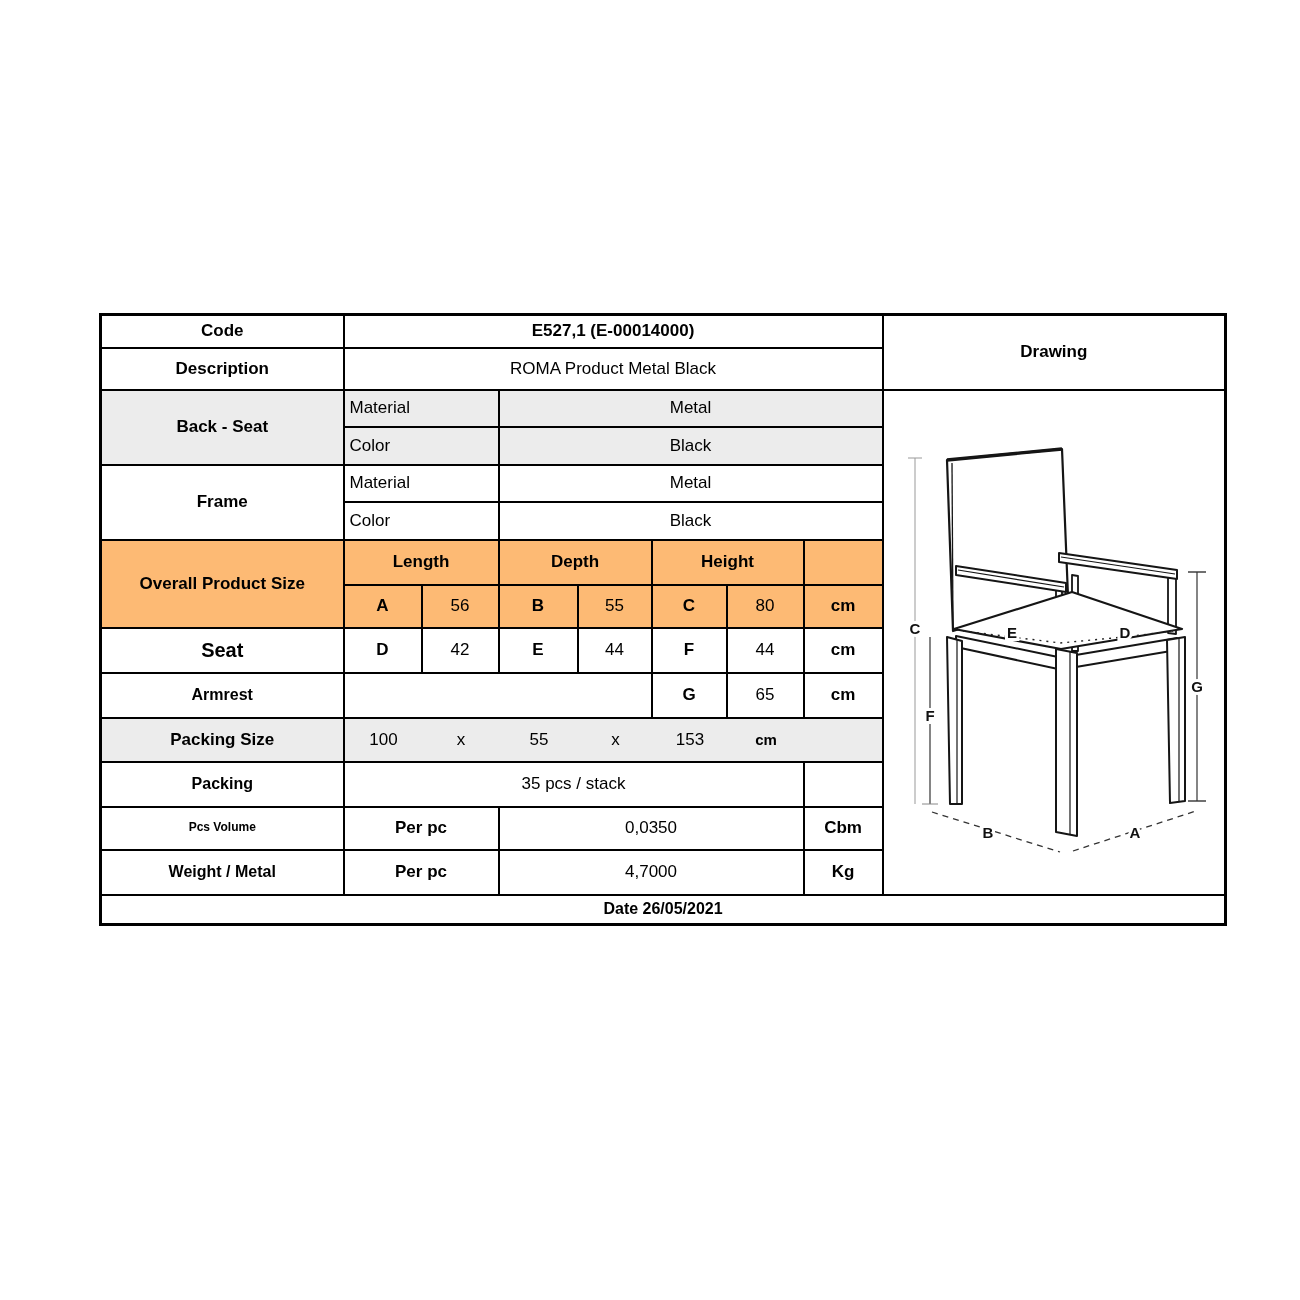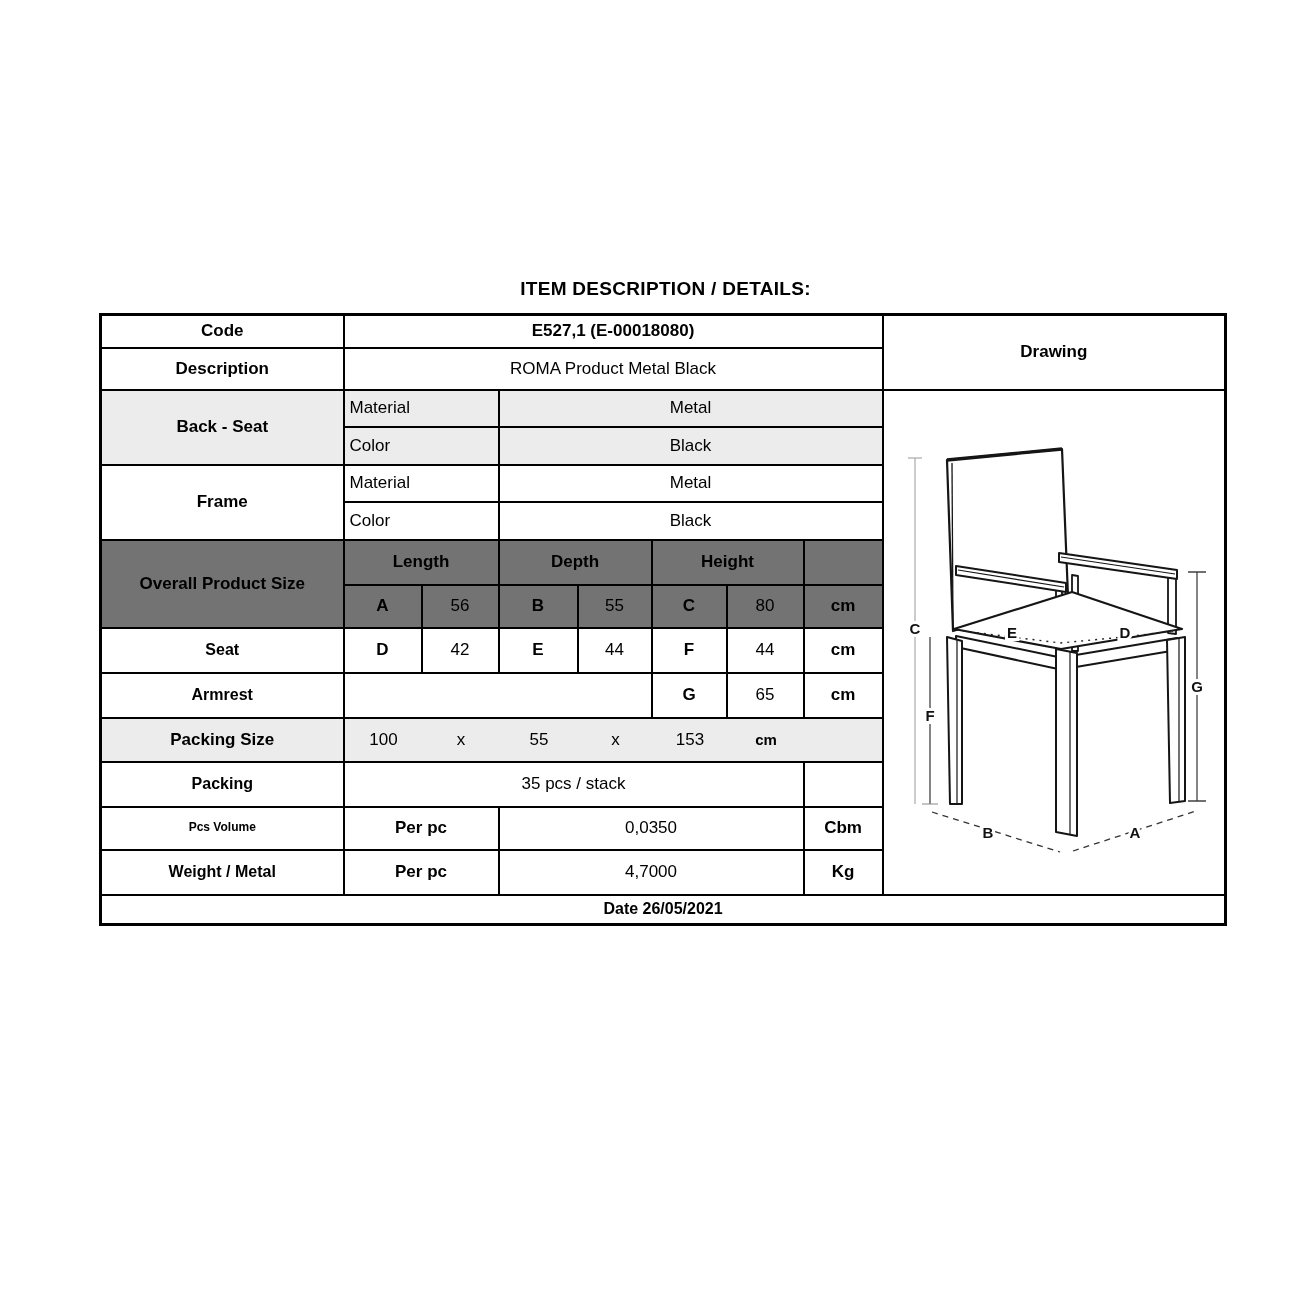--- a/index.html
+++ b/index.html
@@ -16,21 +16,21 @@
     border-collapse:collapse; table-layout:fixed;
     border:3px solid #000;
   }
   table.spec td {
     border:2px solid #000; padding:0; overflow:hidden;
     font-size:17px; text-align:center; vertical-align:middle; line-height:1.15;
   }
   td.lbl { text-align:left; font-weight:bold; padding-left:5px; }
   td.bold { font-weight:bold; }
   .gray { background:#ececec; }
-  .yellow { background:#737373; }
+  .yellow { background:#fdba74; }
   td.unit { text-align:left; font-weight:bold; font-size:15px; padding-left:4px; }
   td.perpc { font-weight:bold; font-size:15px; }
   td.drawing-head { font-weight:bold; font-size:19px; }
   tr.r-date td { font-weight:bold; font-size:16px; }
   
   tr.h33{height:33px} tr.h55{height:42px} tr.h37{height:37px} tr.h38{height:38px}
   tr.h45{height:45px} tr.h43{height:43px} tr.h44{height:44px} tr.h42{height:30px}
   
   .pack-flex { display:flex; align-items:center; height:100%; }
   .pack-flex .seg { display:block; text-align:center; }
@@ -43,39 +43,38 @@
   svg text.dim {
     font-family:"Liberation Sans", sans-serif; font-weight:bold; font-size:15px;
     fill:#111; text-anchor:middle; paint-order:stroke; stroke:#ffffff; stroke-width:6px;
   }
 </style>
 </head>
 <body>
 
 <div class="sheet">
 
-  <div class="doc-title">ITEM DESCRIPTION / DETAILS:</div>
 
   <table class="spec">
     <colgroup>
       <col style="width:243px">
         <col style="width:78px">
         <col style="width:77px">
       <col style="width:79px">
         <col style="width:74px">
         <col style="width:75px">
       <col style="width:77px">
         <col style="width:79px">
         <col style="width:343px">
     </colgroup>
 
     <tbody>
         <tr class="h33">
       <td class="lbl">Code</td>
-      <td colspan="7" class="bold">E527,1 (E-00018080)</td>
+      <td colspan="7" class="bold">E527,1 (E-00014000)</td>
       <td rowspan="2" class="drawing-head">Drawing</td>
     </tr>
 
     <tr class="h55">
       <td class="lbl">Description</td>
       <td colspan="7">ROMA Product Metal Black</td>
     </tr>
 
     <tr class="h37">
       <td rowspan="2" class="lbl gray">Back - Seat</td>
@@ -182,21 +181,21 @@
       <td class="yellow bold">A</td>
       <td class="yellow">56</td>
       <td class="yellow bold">B</td>
       <td class="yellow">55</td>
       <td class="yellow bold">C</td>
       <td class="yellow">80</td>
       <td class="yellow unit">cm</td>
     </tr>
 
     <tr class="h45">
-      <td class="lbl" style="font-size:16px;">Seat</td>
+      <td class="lbl" style="font-size:20px;">Seat</td>
       <td class="bold">D</td>
       <td>42</td>
       <td class="bold">E</td>
       <td>44</td>
       <td class="bold">F</td>
       <td>44</td>
       <td class="unit">cm</td>
     </tr>
 
     <tr class="h45">

